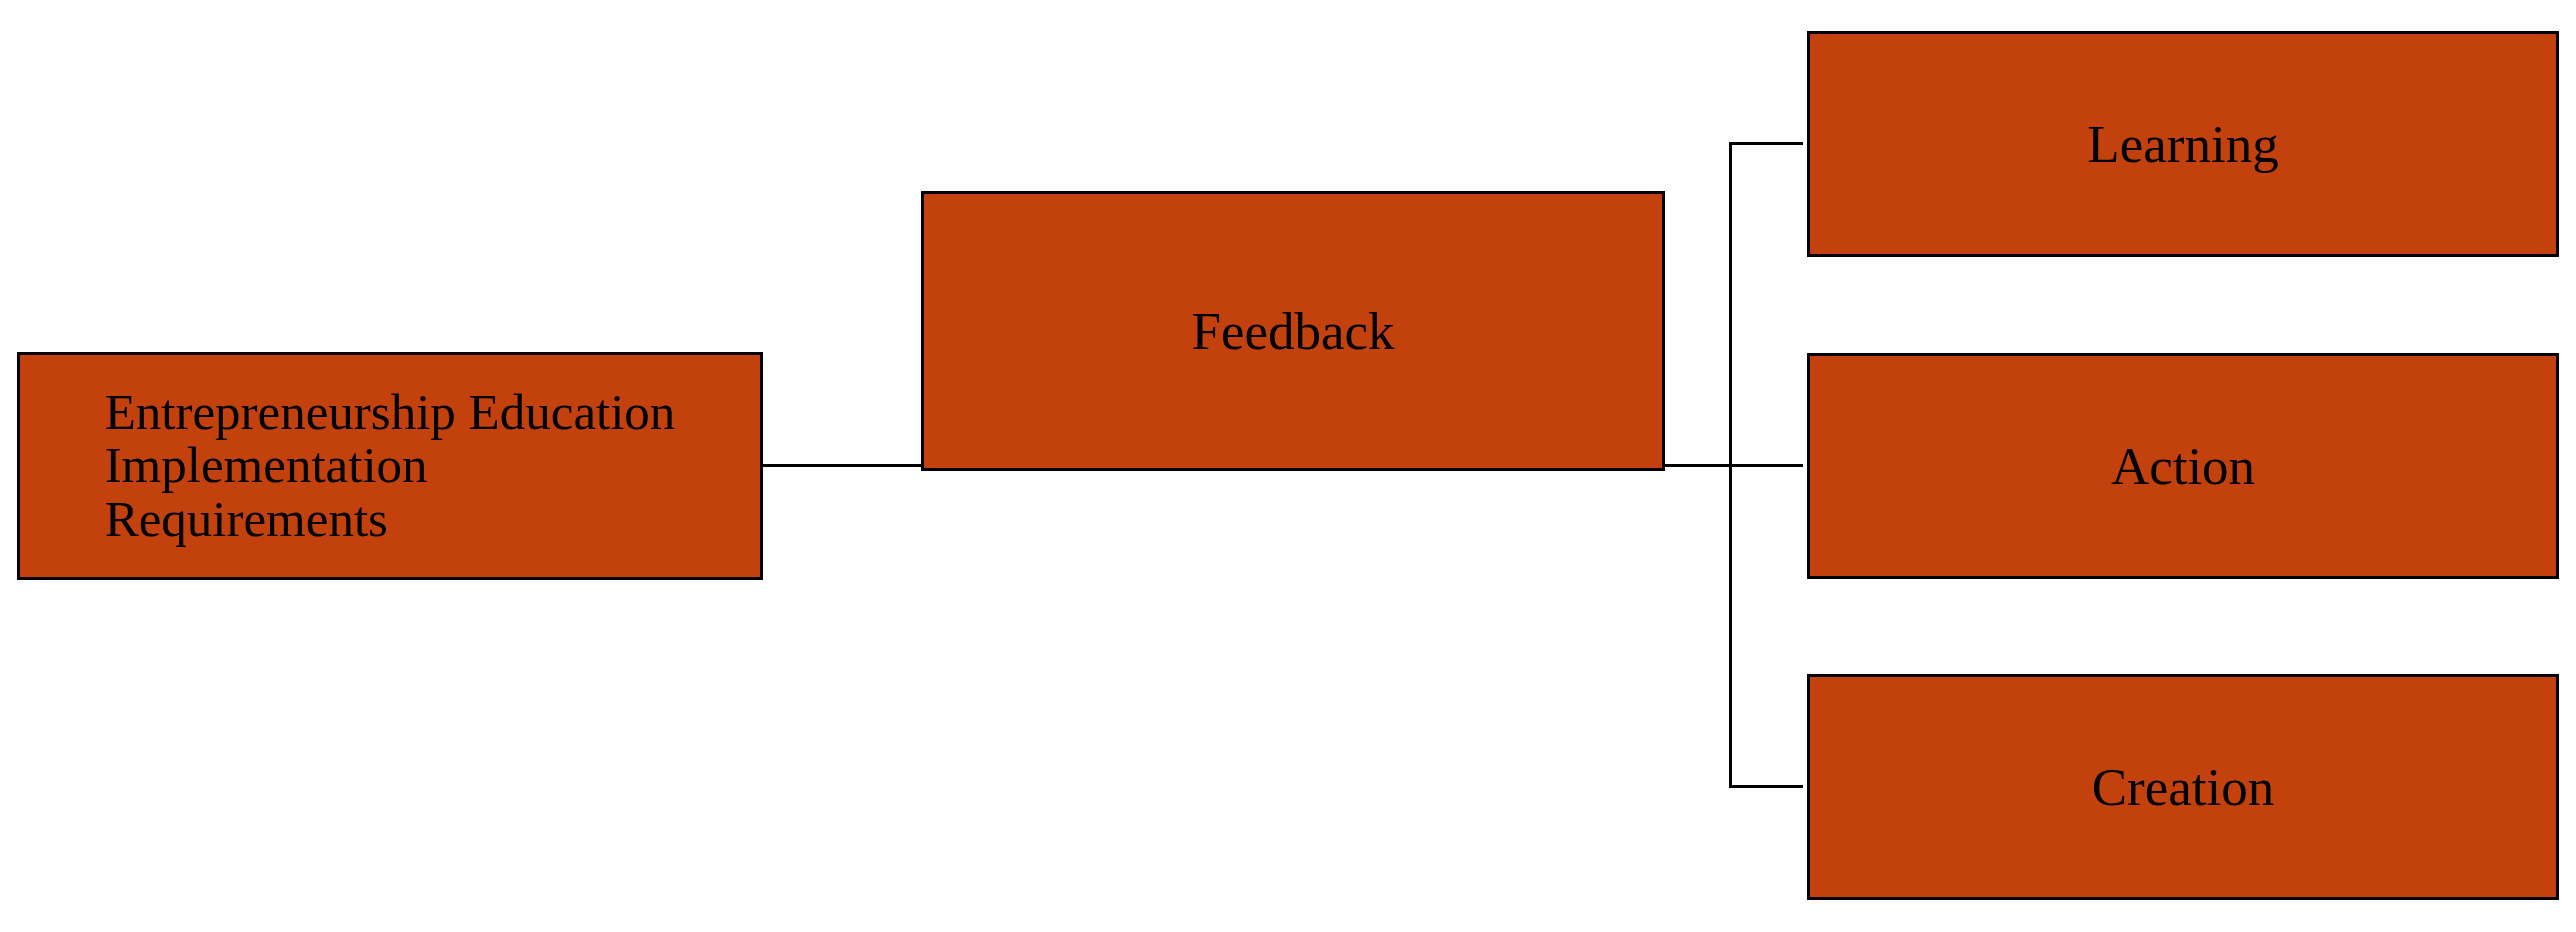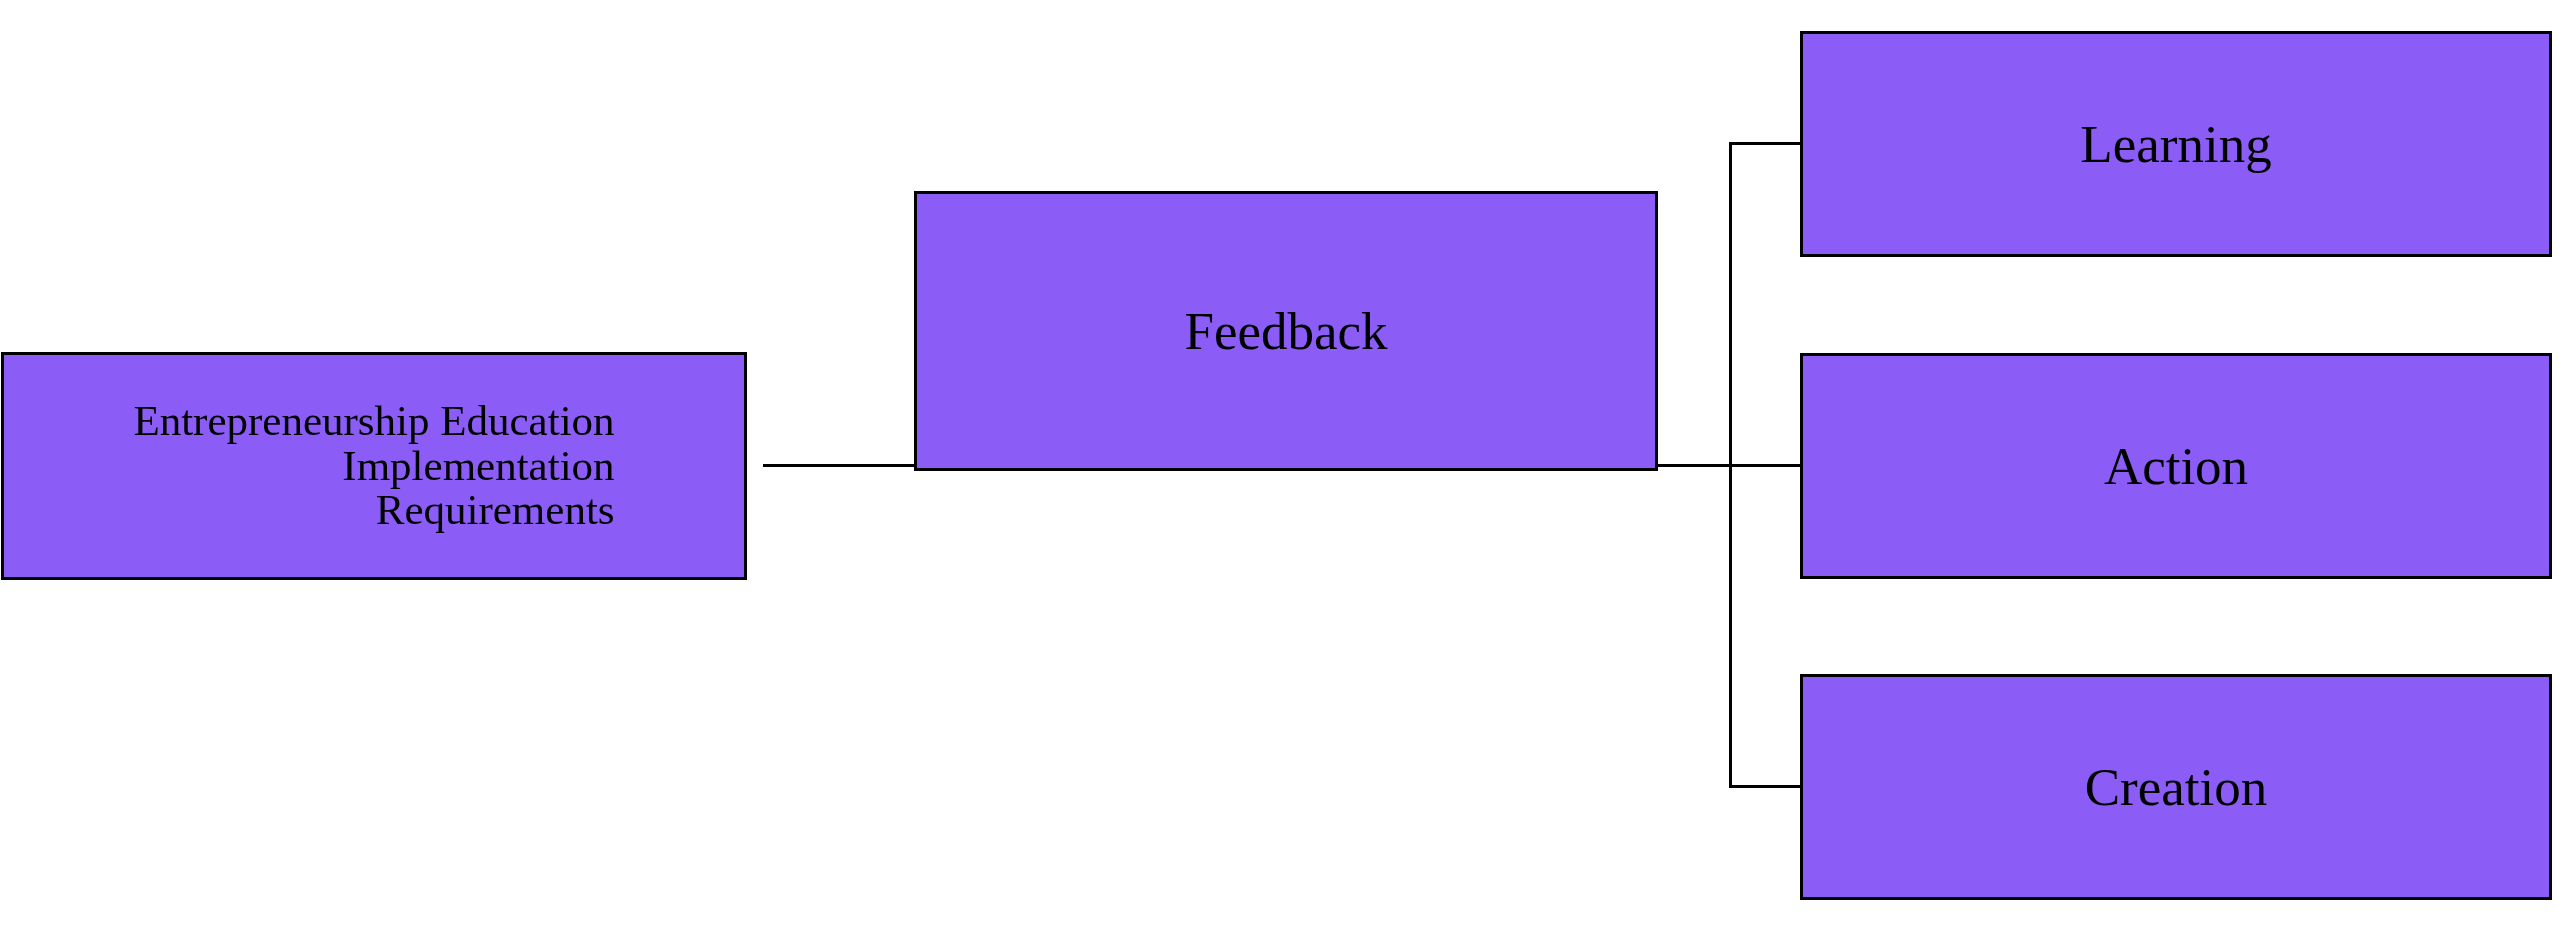--- a/index.html
+++ b/index.html
@@ -13,37 +13,38 @@
     height: 933px;
     background: #ffffff;
     font-family: "Liberation Serif", "DejaVu Serif", serif;
     color: #000000;
     overflow: hidden;
   }
   .node {
     position: absolute;
     box-sizing: border-box;
     border: 3.3px solid #000000;
-    background: #8b5cf6;
+    background: #c2410c;
     display: flex;
     align-items: center;
     justify-content: center;
-    text-align: right;
+    text-align: left;
+    margin-left: 7px;
   }
   .node .label {
     display: block;
     white-space: pre-line;
   }
   .line {
     position: absolute;
     background: #000000;
   }
 
   
-  #node-root      { left: 1px;   top: 352px; width: 746px; height: 228px; font-size: 43px; line-height: 1.04; }
+  #node-root      { left: 10px;   top: 352px; width: 746px; height: 228px; font-size: 51px; line-height: 1.04; }
   #node-feedback  { left: 914px; top: 191px; width: 744px; height: 280px; font-size: 53px; }
   #node-learning  { left: 1800px; top: 31px;  width: 752px; height: 226px; font-size: 53px; }
   #node-action    { left: 1800px; top: 353px; width: 752px; height: 226px; font-size: 53px; }
   #node-creation  { left: 1800px; top: 674px; width: 752px; height: 226px; font-size: 53px; }
 
   
   #line-trunk          { left: 763px;  top: 464px; width: 1040px; height: 3.3px; }
   #line-feedback-stub  { left: 1283px; top: 419px; width: 3.3px;    height: 48px; }
   #line-branch-rail    { left: 1729px; top: 142px; width: 3.3px;    height: 646px; }
   #line-learning-stub  { left: 1729px; top: 142px; width: 74px;   height: 3.3px; }

